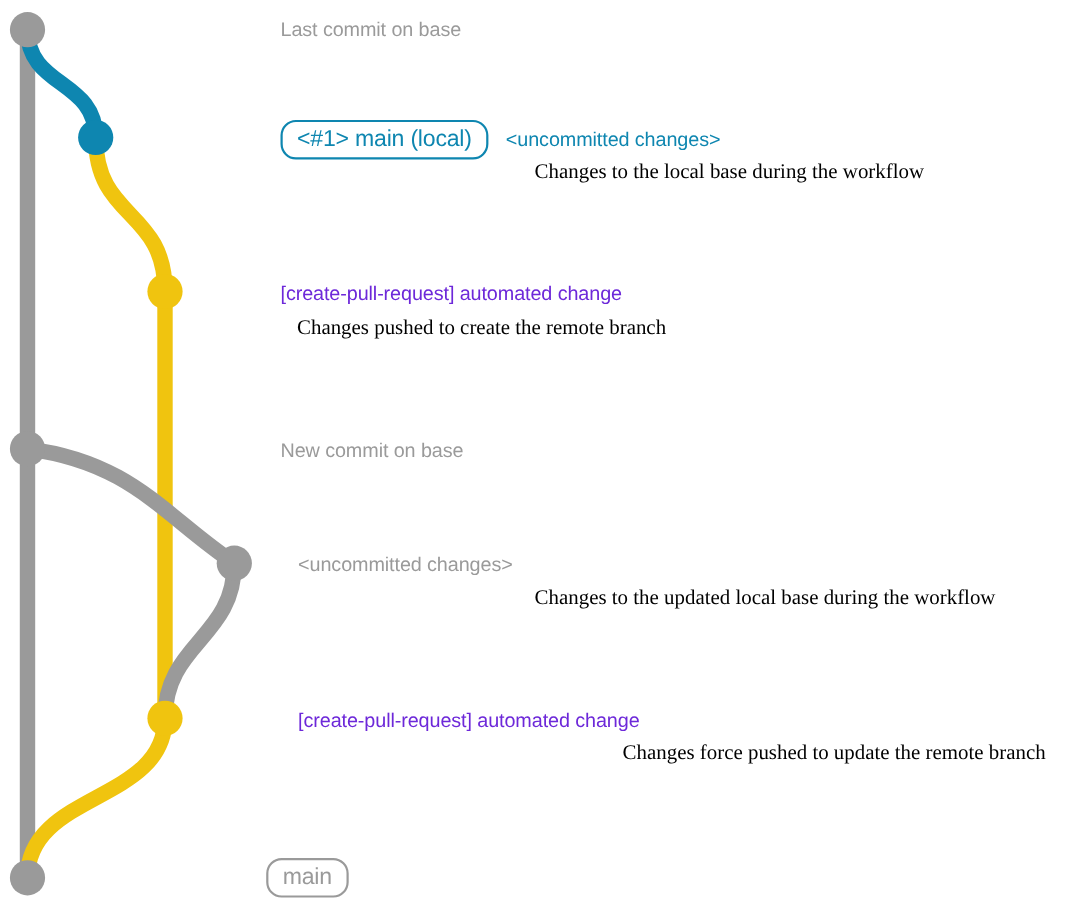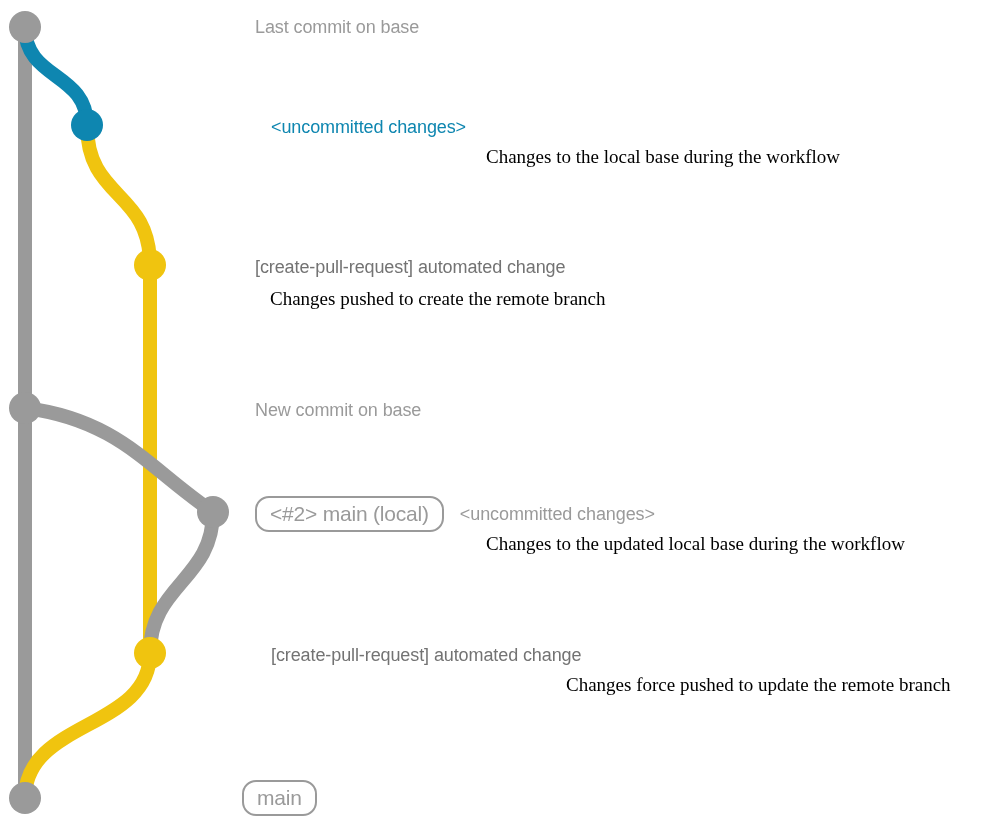--- a/index.html
+++ b/index.html
@@ -56,21 +56,21 @@
 
   .subtext {
     position: absolute;
     font-family: "Liberation Serif", serif;
     font-size: 19px;
     color: #000000;
     white-space: nowrap;
   }
 
   .c-blue { color: #0e86b0; }
-  .c-yellow { color: #737373; }
+  .c-yellow { color: #6d28d9; }
   .c-gray { color: #9a9a9a; }
 </style>
 </head>
 <body>
 
 <svg id="graph" viewBox="0 0 981 827" width="981" height="827" xmlns="http://www.w3.org/2000/svg">
 
   <path d="M 25 27 L 25 408" stroke="#9a9a9a" stroke-width="14" fill="none" stroke-linecap="round"></path>
   <path d="M 25 408 L 25 798" stroke="#9a9a9a" stroke-width="14" fill="none" stroke-linecap="round"></path>
 
@@ -93,36 +93,36 @@
   <circle cx="213" cy="512" r="16" fill="#9a9a9a"></circle>
   <circle cx="150" cy="653" r="16" fill="#f0c40f"></circle>
   <circle cx="25" cy="798" r="16" fill="#9a9a9a"></circle>
 </svg>
 
 <div class="row" style="left:255px; top:27px; transform:translateY(-50%);">
   <span class="headline c-gray">Last commit on base</span>
 </div>
 
 <div class="row" style="left:255px; top:127px; transform:translateY(-50%);">
+  <span class="pill c-blue">&lt;#1&gt; main (local)</span>
   <span class="gap"></span>
   <span class="headline c-blue">&lt;uncommitted changes&gt;</span>
 </div>
 <div class="subtext" style="left:486px; top:146px;">Changes to the local base during the workflow</div>
 
 <div class="row" style="left:255px; top:267px; transform:translateY(-50%);">
   <span class="headline c-yellow">[create-pull-request] automated change</span>
 </div>
 <div class="subtext" style="left:270px; top:288px;">Changes pushed to create the remote branch</div>
 
 <div class="row" style="left:255px; top:410px; transform:translateY(-50%);">
   <span class="headline c-gray">New commit on base</span>
 </div>
 
 <div class="row" style="left:255px; top:514px; transform:translateY(-50%);">
-  <span class="pill c-gray">&lt;#2&gt; main (local)</span>
   <span class="gap"></span>
   <span class="headline c-gray">&lt;uncommitted changes&gt;</span>
 </div>
 <div class="subtext" style="left:486px; top:533px;">Changes to the updated local base during the workflow</div>
 
 <div class="row" style="left:255px; top:655px; transform:translateY(-50%);">
   <span class="gap"></span>
   <span class="headline c-yellow">[create-pull-request] automated change</span>
 </div>
 <div class="subtext" style="left:566px; top:674px;">Changes force pushed to update the remote branch</div>

